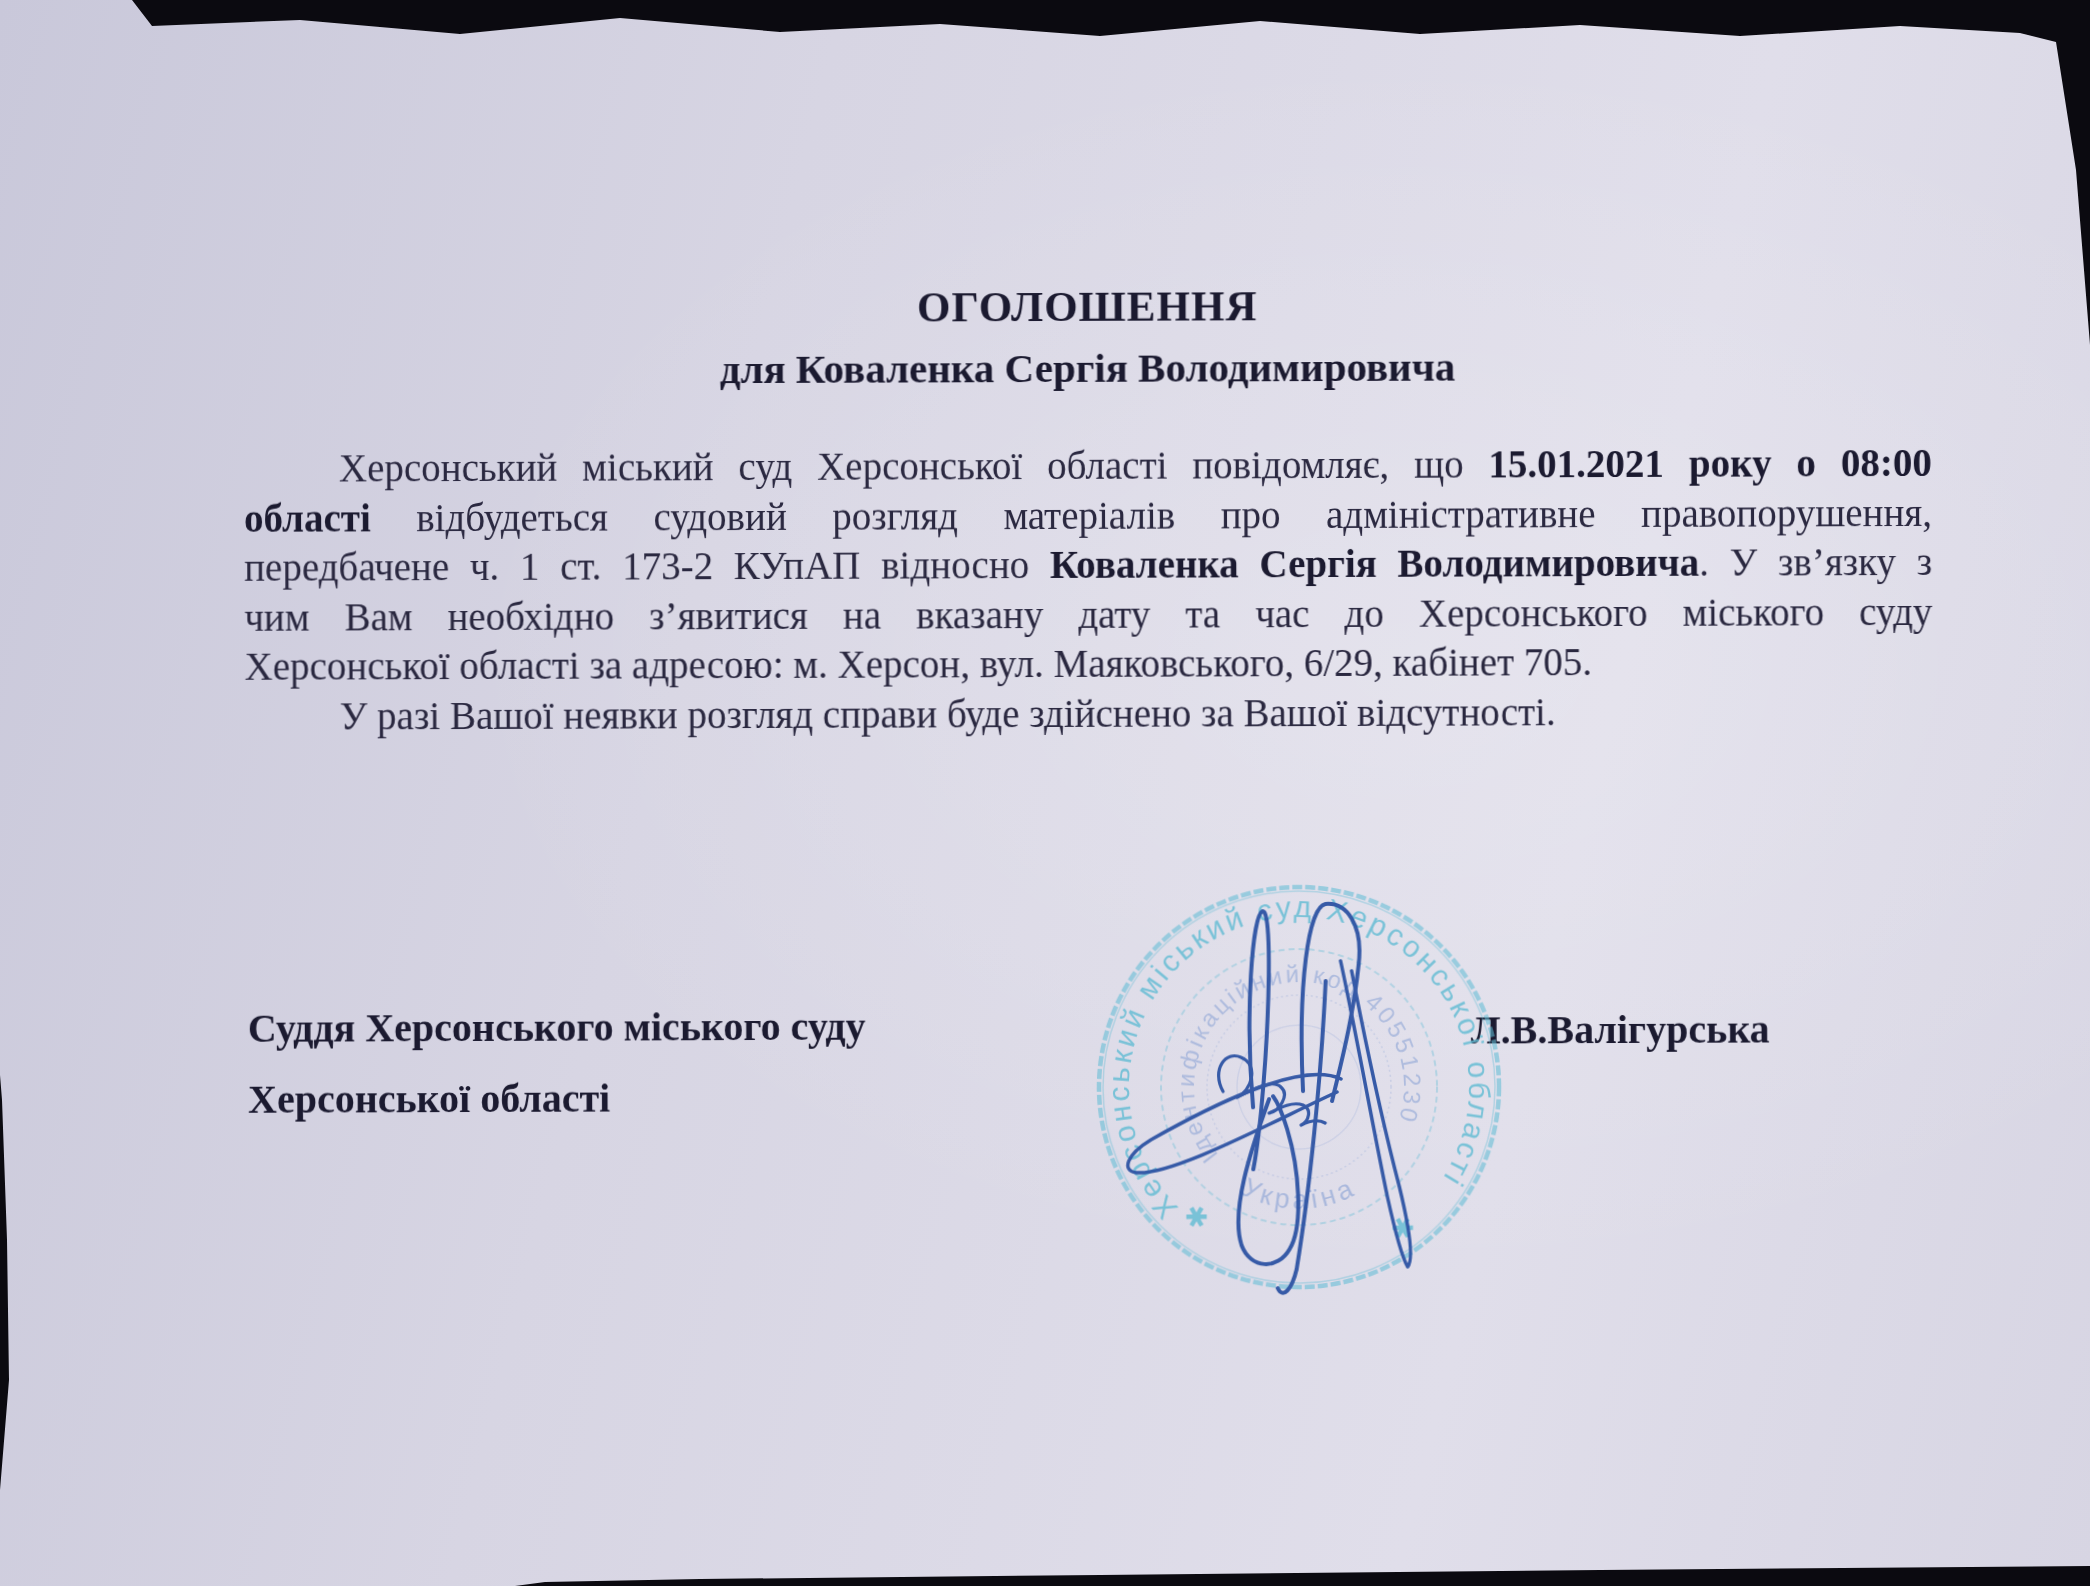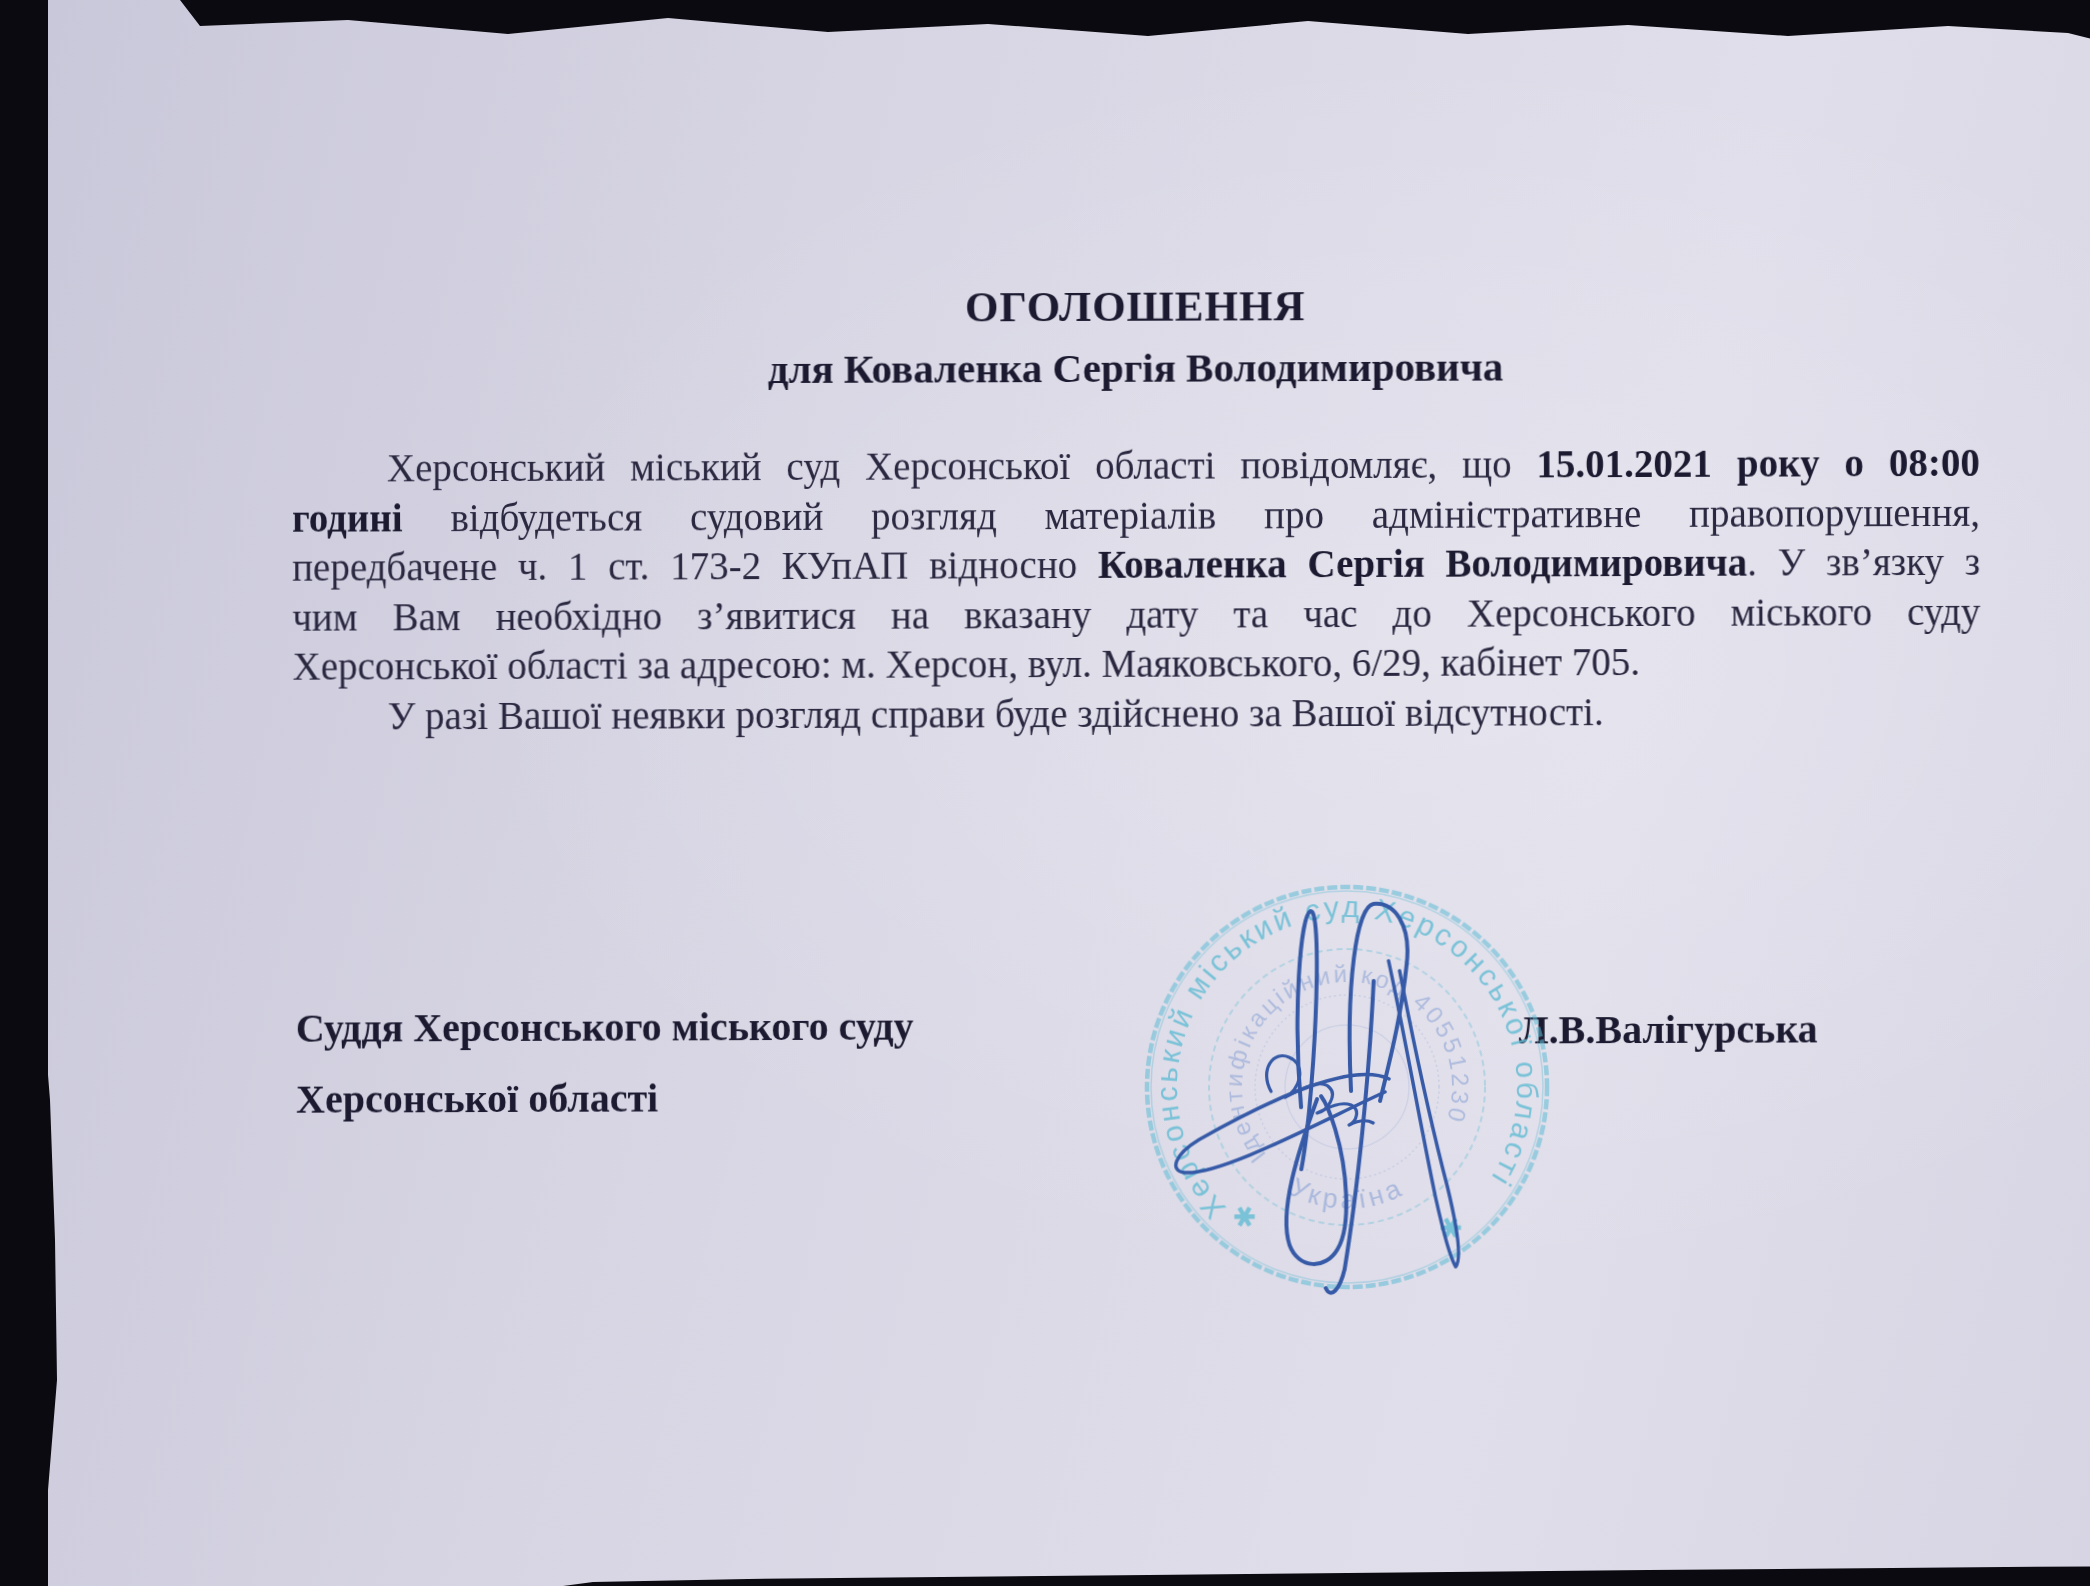--- a/index.html
+++ b/index.html
@@ -10,21 +10,21 @@
     --text-ink:#2a2840;
     --bold-ink:#1b1a30;
     --stamp-ring:#63bcd4;
     --stamp-inner:#8fa6d6;
     --signature-ink:#2e54a4;
   }
   *{margin:0;padding:0;box-sizing:border-box;}
   html,body{width:2090px;height:1586px;overflow:hidden;}
   body{background:var(--background);position:relative;
        font-family:"Liberation Serif","DejaVu Serif",serif;}
-  .photo{position:absolute;inset:0;margin-left:48px;}
+  .photo{position:absolute;inset:0;}
   .paper{
     position:absolute;inset:0;
     background:
       radial-gradient(1400px 900px at 68% 42%, rgba(255,255,255,0.20), rgba(255,255,255,0) 70%),
       linear-gradient(104deg, var(--paper-dark) 0%, var(--paper-mid) 34%, var(--paper-light) 72%, var(--paper-mid) 100%);
     clip-path:polygon(
       0px 0px, 132px 0px, 152px 26px, 300px 20px, 460px 34px, 620px 18px,
       780px 32px, 940px 24px, 1100px 36px, 1260px 21px, 1420px 34px, 1580px 25px,
       1740px 36px, 1900px 26px, 2020px 33px, 2056px 42px,
       2076px 170px, 2090px 345px,
@@ -64,21 +64,21 @@
 
   <div class="content">
 
     <div class="heading">
       <div class="title">ОГОЛОШЕННЯ</div>
       <div class="subtitle">для Коваленка Сергія Володимировича</div>
     </div>
 
     <div class="bodytext">
         <div class="line just" style="text-indent: 95px;"><span>Херсонський міський суд Херсонської області  повідомляє, що </span><span class="b">15.01.2021 року о 08:00</span></div>
-        <div class="line just"><span class="b">годині</span><span> відбудеться судовий розгляд матеріалів про адміністративне правопорушення,</span></div>
+        <div class="line just"><span class="b">області</span><span> відбудеться судовий розгляд матеріалів про адміністративне правопорушення,</span></div>
         <div class="line just"><span>передбачене ч. 1 ст. 173-2 КУпАП відносно </span><span class="b">Коваленка Сергія Володимировича</span><span>. У зв’язку з</span></div>
         <div class="line just"><span>чим Вам необхідно з’явитися на вказану дату та час до Херсонського міського суду</span></div>
         <div class="line"><span>Херсонської області за адресою: м. Херсон, вул. Маяковського, 6/29, кабінет 705.</span></div>
         <div class="line" style="text-indent: 95px;"><span>У разі Вашої неявки розгляд справи буде здійснено за Вашої відсутності.</span></div>
       </div>
 
     <div class="judge-block">
       <div>Суддя Херсонського міського суду</div>
       <div>Херсонської області</div>
     </div>

